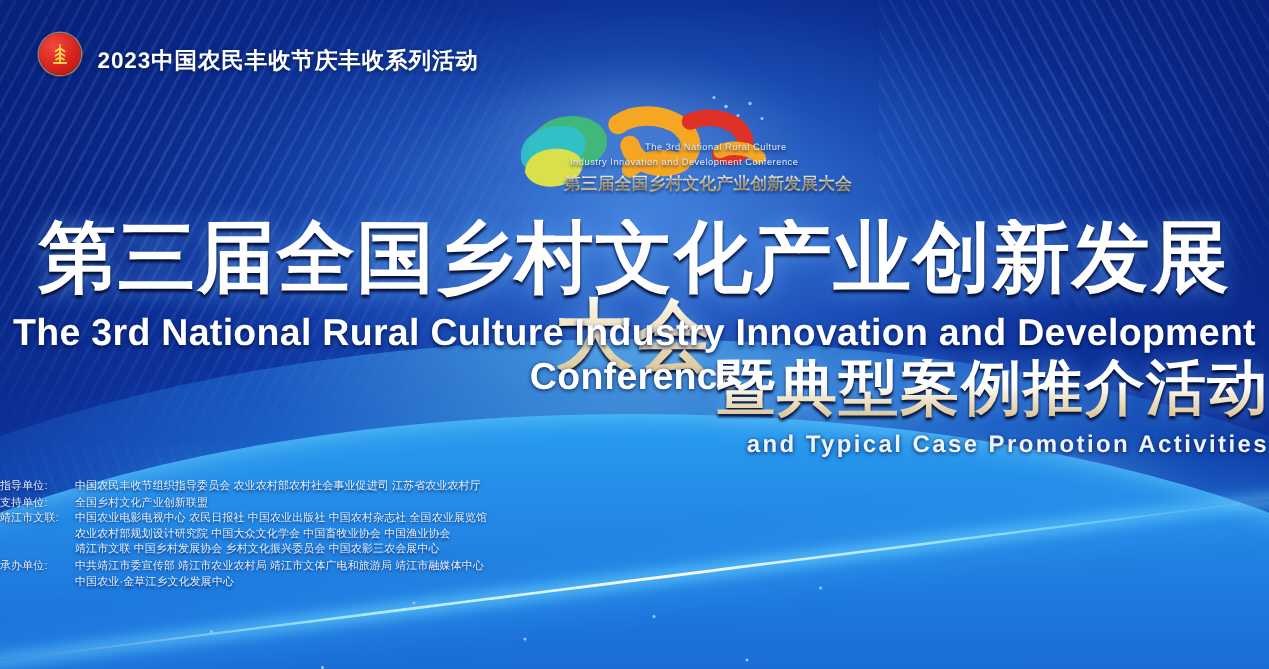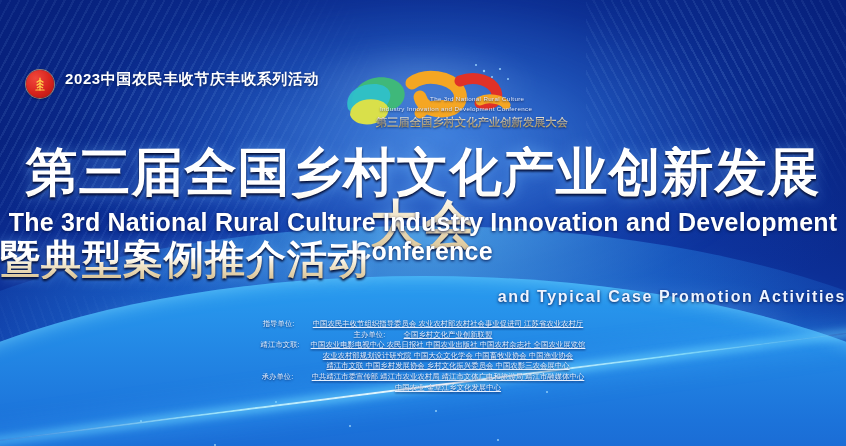--- a/index.html
+++ b/index.html
@@ -53,21 +53,21 @@
   .speck{position:absolute;background:rgba(190,235,255,.75);border-radius:50%;width:2px;height:2px;}
   .cloud{
     position:absolute;border-radius:50%;filter:blur(9px);
     background:radial-gradient(ellipse at center, rgba(190,225,255,.40) 0%, rgba(150,200,255,0) 70%);
   }
   .c1{left:58px;top:300px;width:260px;height:60px;}
   .c2{right:40px;top:286px;width:300px;height:70px;}
   .c3{left:300px;top:38px;width:240px;height:90px;opacity:.5;}
 
   
-  .header{position:absolute;left:26px;top:22px;display:flex;align-items:flex-start;gap:11px;margin-top:48px;}
+  .header{position:absolute;left:26px;top:22px;display:flex;align-items:flex-end;gap:11px;}
   .emblem{
     width:28px;height:28px;border-radius:50%;
     background:radial-gradient(circle at 35% 30%, #f0483c 0%, #d8231c 55%, #a8120e 100%);
     box-shadow:0 0 0 1px rgba(255,210,120,.55), 0 1px 3px rgba(0,0,0,.45);
     display:flex;align-items:center;justify-content:center;
   }
   .header-text{
     font-size:15px;font-weight:bold;color:#ffffff;letter-spacing:.6px;
     text-shadow:0 1px 3px rgba(0,20,70,.85);
     font-family:"Liberation Sans","DejaVu Sans",sans-serif;
@@ -97,42 +97,42 @@
     background:linear-gradient(180deg,#ffffff 0%,#ffffff 42%,#f4ead2 62%,#dcc79a 100%);
     -webkit-background-clip:text;background-clip:text;color:transparent;
     filter:drop-shadow(0 2px 1px rgba(0,8,45,.95)) drop-shadow(0 0 7px rgba(120,190,255,.45));
   }
   .title-en1{
     position:absolute;left:0;right:0;top:208px;text-align:center;
     font-size:25px;font-weight:bold;letter-spacing:.2px;color:#ffffff;
     text-shadow:0 1px 3px rgba(0,15,70,.9);
   }
   .title-sub{
-    position:absolute;left:0;right:0;top:239px;text-align:left;
+    position:absolute;left:0;right:0;top:239px;text-align:right;
     font-size:40px;font-weight:bold;letter-spacing:1px;line-height:1;
     font-family:"DejaVu Sans","Liberation Sans",sans-serif;
     background:linear-gradient(180deg,#ffffff 0%,#ffffff 44%,#f2e7cd 64%,#d9c294 100%);
     -webkit-background-clip:text;background-clip:text;color:transparent;
     filter:drop-shadow(0 2px 1px rgba(0,8,45,.95)) drop-shadow(0 0 6px rgba(120,190,255,.4));
   }
   .title-en2{
     position:absolute;left:0;right:0;top:288px;text-align:right;
     font-size:16px;font-weight:bold;letter-spacing:1.6px;color:#eef4ff;
     text-shadow:0 1px 3px rgba(0,15,70,.9);
   }
 
   
   .credits{
     position:absolute;left:0;right:0;top:319px;
-    display:flex;flex-direction:column;align-items:center;gap:0;
+    display:flex;flex-direction:column;gap:0;
   }
   .cred-row{display:flex;white-space:nowrap;font-size:7.3px;line-height:10.6px;
     color:#e8f1ff;text-shadow:0 1px 2px rgba(0,25,85,.85);letter-spacing:.1px;}
   .cred-label{width:50px;text-align:justify;flex:0 0 auto;}
-  .cred-val{flex:0 0 auto;text-decoration:underline;}
+  .cred-val{flex:0 0 auto;}
   .cred-row.indent .cred-label{visibility:hidden;}
 </style>
 </head>
 <body>
 
 <div id="stage">
 
   <div class="bgwrap">
     <div class="glow-center"></div>
     <div class="stripes"></div>
@@ -196,21 +196,21 @@
   <div class="title-en1">The 3rd National Rural Culture Industry Innovation and Development Conference</div>
   <div class="title-sub">暨典型案例推介活动</div>
   <div class="title-en2">and Typical Case Promotion Activities</div>
 
   <div class="credits">
       <div class="cred-row">
         <span class="cred-label">指导单位:</span>
         <span class="cred-val">中国农民丰收节组织指导委员会 农业农村部农村社会事业促进司 江苏省农业农村厅</span>
       </div>
       <div class="cred-row">
-        <span class="cred-label">主办单位:</span>
+        <span class="cred-label">支持单位:</span>
         <span class="cred-val">全国乡村文化产业创新联盟</span>
       </div>
       <div class="cred-row">
         <span class="cred-label">靖江市文联:</span>
         <span class="cred-val">中国农业电影电视中心 农民日报社 中国农业出版社 中国农村杂志社 全国农业展览馆</span>
       </div>
       <div class="cred-row indent">
         <span class="cred-label">联合主办:</span>
         <span class="cred-val">农业农村部规划设计研究院 中国大众文化学会 中国畜牧业协会 中国渔业协会</span>
       </div>

